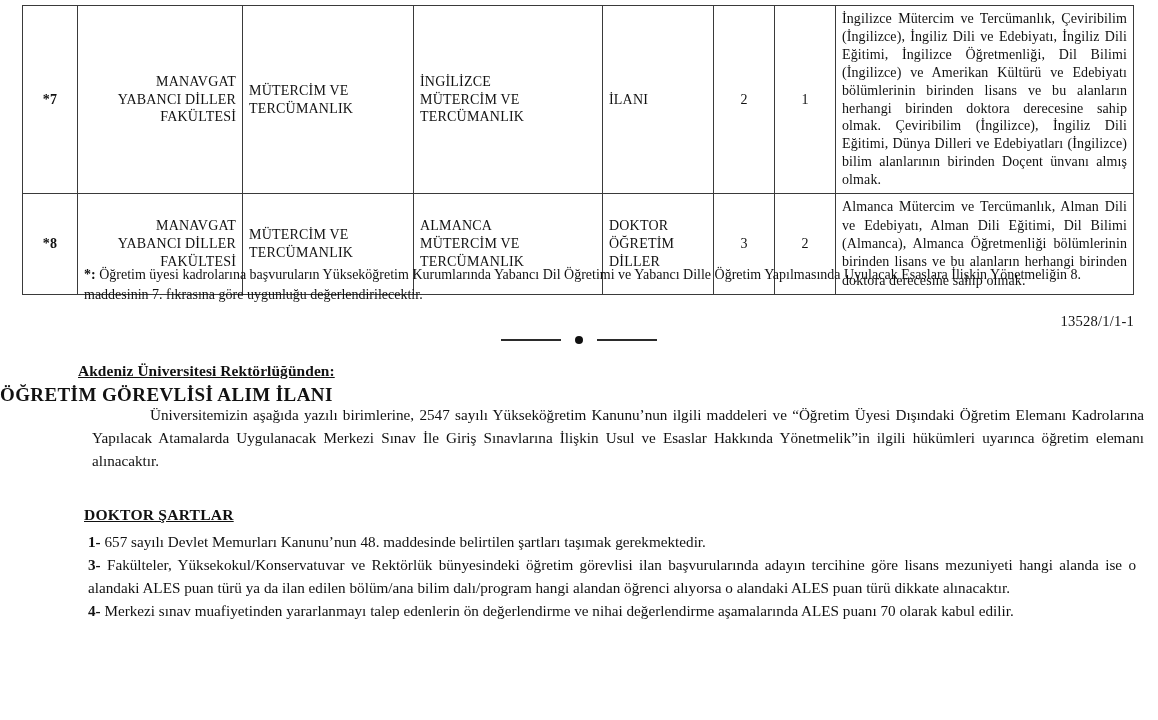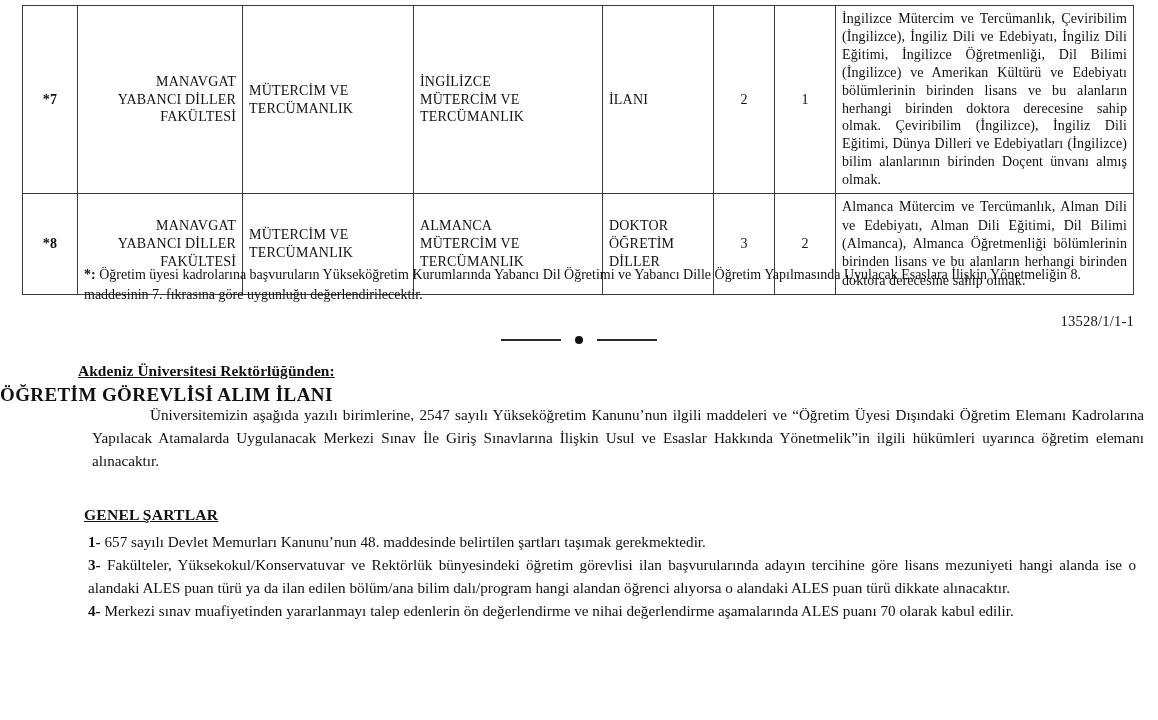--- a/index.html
+++ b/index.html
@@ -266,21 +266,21 @@
     <span class="dot"></span>
     <span class="dash"></span>
   </div>
 
   <div class="rectorate">Akdeniz Üniversitesi Rektörlüğünden:</div>
 
   <div class="main-title">ÖĞRETİM GÖREVLİSİ ALIM İLANI</div>
 
   <div class="intro">Üniversitemizin aşağıda yazılı birimlerine, 2547 sayılı Yükseköğretim Kanunu’nun ilgili maddeleri ve “Öğretim Üyesi Dışındaki Öğretim Elemanı Kadrolarına Yapılacak Atamalarda Uygulanacak Merkezi Sınav İle Giriş Sınavlarına İlişkin Usul ve Esaslar Hakkında Yönetmelik”in ilgili hükümleri uyarınca öğretim elemanı alınacaktır.</div>
 
-  <div class="genel-heading">GENEL ŞARTLAR</div>
+  <div class="genel-heading">DOKTOR ŞARTLAR</div>
 
   <div class="conditions">
     <p class="cond">
       <span class="num">1-</span><span> 657 sayılı Devlet Memurları Kanunu’nun 48. maddesinde belirtilen şartları taşımak gerekmektedir.</span>
     </p>
     <p class="cond">
       <span class="num">3-</span><span> Fakülteler, Yüksekokul/Konservatuvar ve Rektörlük bünyesindeki öğretim görevlisi ilan başvurularında adayın tercihine göre lisans mezuniyeti hangi alanda ise o alandaki ALES puan türü ya da ilan edilen bölüm/ana bilim dalı/program hangi alandan öğrenci alıyorsa o alandaki ALES puan türü dikkate alınacaktır.</span>
     </p>
     <p class="cond">
       <span class="num">4-</span><span> Merkezi sınav muafiyetinden yararlanmayı talep edenlerin ön değerlendirme ve nihai değerlendirme aşamalarında ALES puanı 70 olarak kabul edilir.</span>

